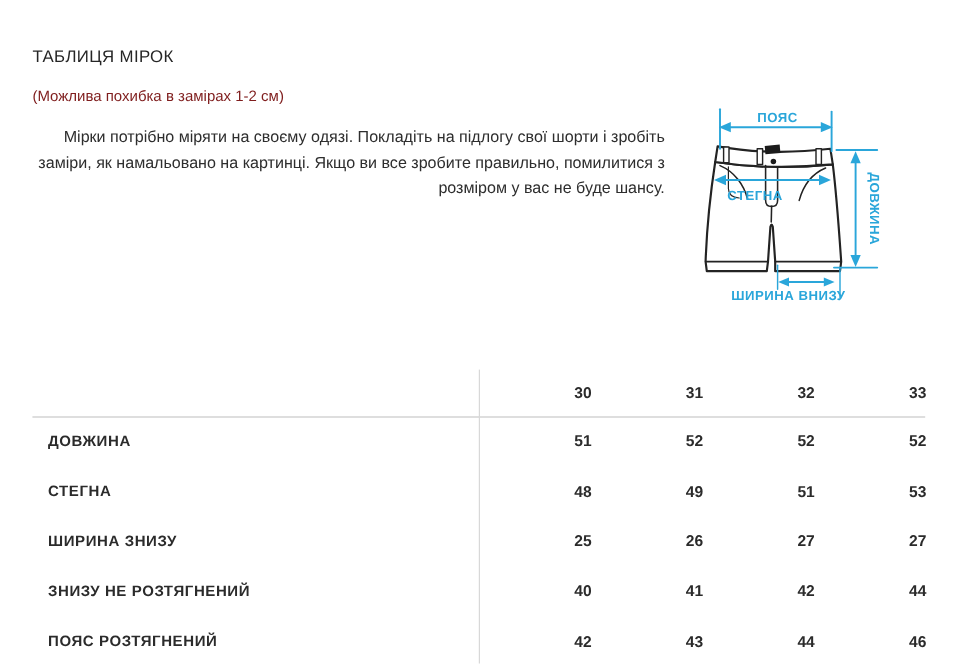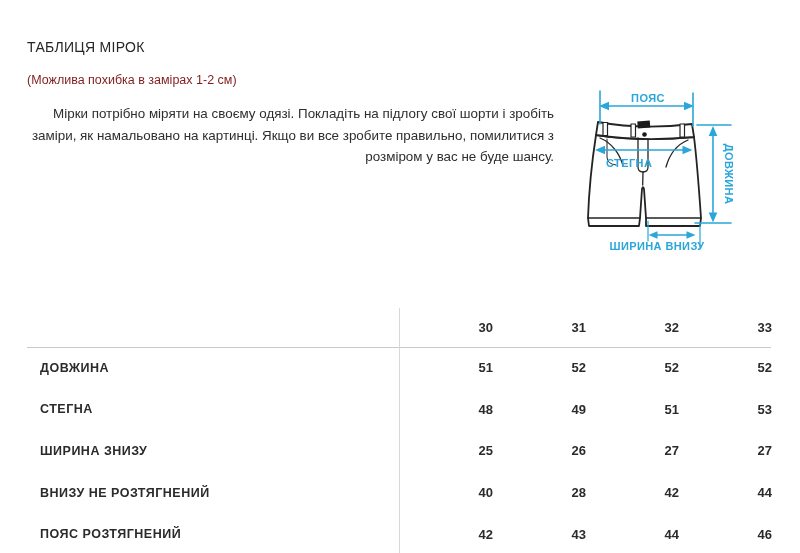--- a/index.html
+++ b/index.html
@@ -120,23 +120,23 @@
 
     <div class="t-row">
       <div class="t-label">ШИРИНА ЗНИЗУ</div>
       <div class="t-cell">25</div>
       <div class="t-cell">26</div>
       <div class="t-cell">27</div>
       <div class="t-cell">27</div>
     </div>
 
     <div class="t-row">
-      <div class="t-label">ВНИЗУ НЕ РОЗТЯГНЕНИЙ</div>
+      <div class="t-label">ЗНИЗУ НЕ РОЗТЯГНЕНИЙ</div>
       <div class="t-cell">40</div>
-      <div class="t-cell">28</div>
+      <div class="t-cell">41</div>
       <div class="t-cell">42</div>
       <div class="t-cell">44</div>
     </div>
 
     <div class="t-row">
       <div class="t-label">ПОЯС РОЗТЯГНЕНИЙ</div>
       <div class="t-cell">42</div>
       <div class="t-cell">43</div>
       <div class="t-cell">44</div>
       <div class="t-cell">46</div>

